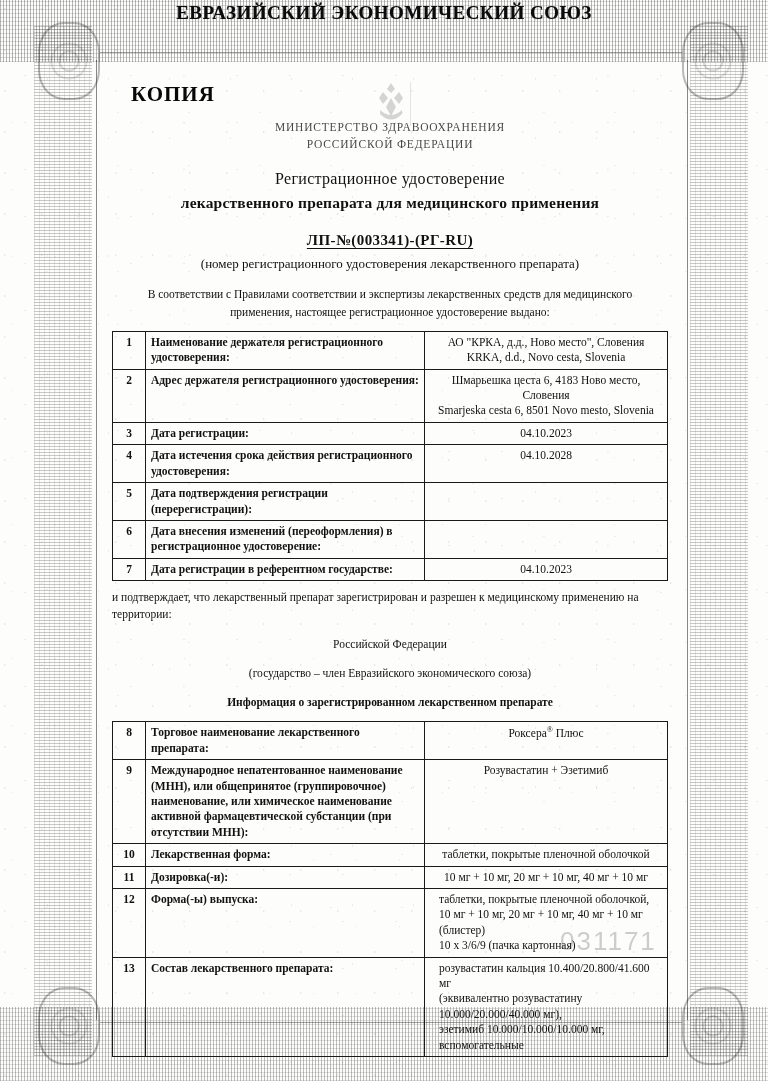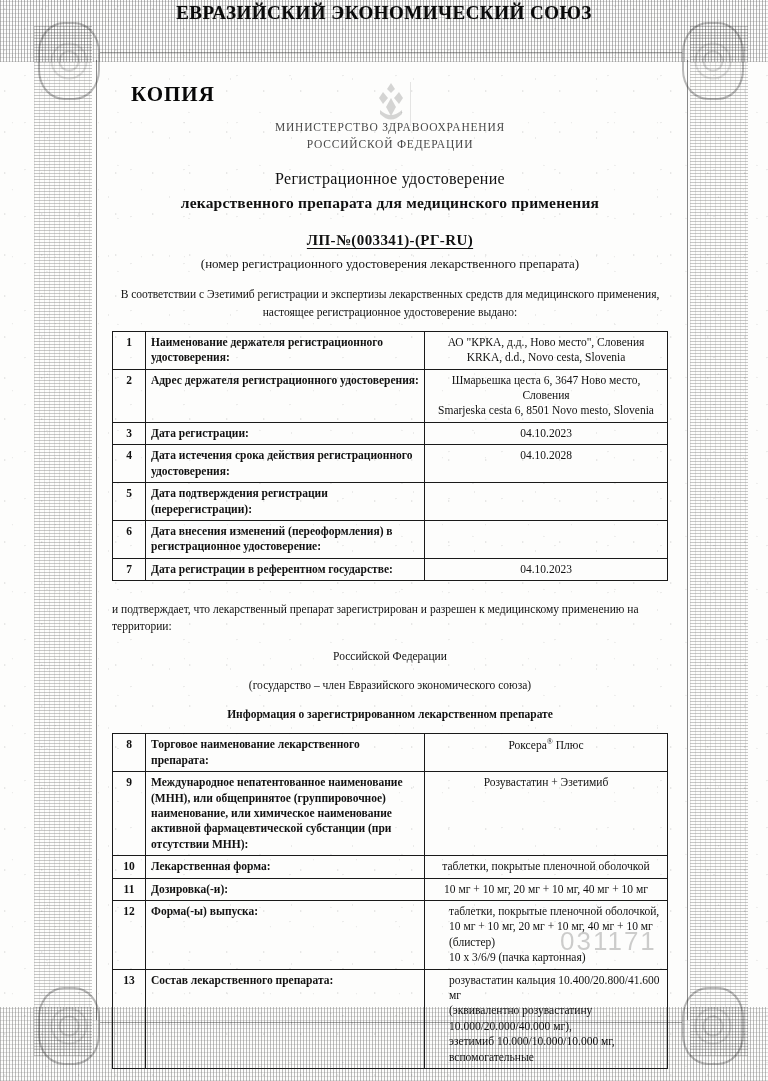--- a/index.html
+++ b/index.html
@@ -218,28 +218,28 @@
   }
   td.label {
     width: 268px;
     font-weight: 700;
   }
   td.value {
     text-align: center;
   }
   td.value.left {
     text-align: left;
-    padding-left: 24px;
+    padding-left: 14px;
     font-family: Liberation Serif, serif;
   }
 
   .midtext {
     font-size: 11.5px;
     line-height: 1.5;
-    margin-top: 20px;
+    margin-top: 8px;
   }
   .midtext.center {
     text-align: center;
     margin-top: 12px;
   }
   .midtext.center.bold {
     font-weight: 700;
   }
 
   sup.reg {
@@ -311,37 +311,37 @@
       <div>МИНИСТЕРСТВО ЗДРАВООХРАНЕНИЯ</div>
       <div>РОССИЙСКОЙ ФЕДЕРАЦИИ</div>
     </div>
 
     <div class="title-main">Регистрационное удостоверение</div>
     <div class="title-sub">лекарственного препарата для медицинского применения</div>
 
     <div class="regnum">ЛП-№(003341)-(РГ-RU)</div>
     <div class="regnum-caption">(номер регистрационного удостоверения лекарственного препарата)</div>
 
-    <div class="preamble">В соответствии с Эзетимиб регистрации и экспертизы лекарственных средств для медицинского применения, настоящее регистрационное удостоверение выдано:</div>
+    <div class="preamble">В соответствии с Правилами соответствии и экспертизы лекарственных средств для медицинского применения, настоящее регистрационное удостоверение выдано:</div>
 
     <table class="doc">
       <tbody>
         <tr>
           <td class="num">1</td>
           <td class="label">Наименование держателя регистрационного удостоверения:</td>
           <td class="value">
             <div>АО "КРКА, д.д., Ново место", Словения</div>
             <div>KRKA, d.d., Novo cesta, Slovenia</div>
           </td>
         </tr>
         <tr>
           <td class="num">2</td>
           <td class="label">Адрес держателя регистрационного удостоверения:</td>
           <td class="value">
-            <div>Шмарьешка цеста 6, 3647 Ново место, Словения</div>
+            <div>Шмарьешка цеста 6, 4183 Ново место, Словения</div>
             <div>Smarjeska cesta 6, 8501 Novo mesto, Slovenia</div>
           </td>
         </tr>
         <tr>
           <td class="num">3</td>
           <td class="label">Дата регистрации:</td>
           <td class="value">04.10.2023</td>
         </tr>
         <tr>
           <td class="num">4</td>

